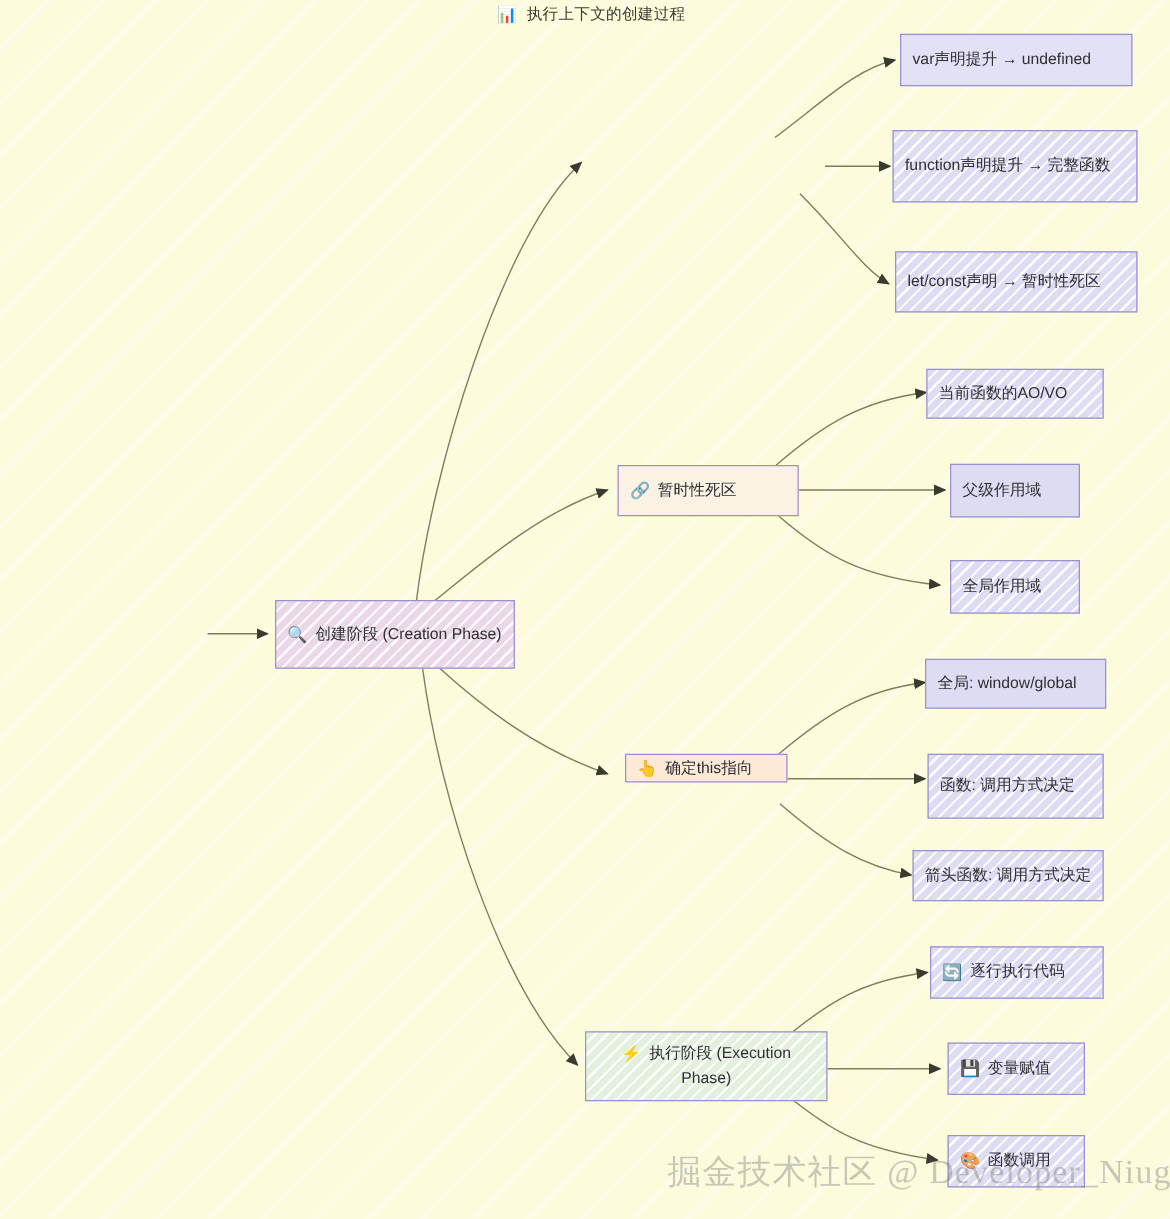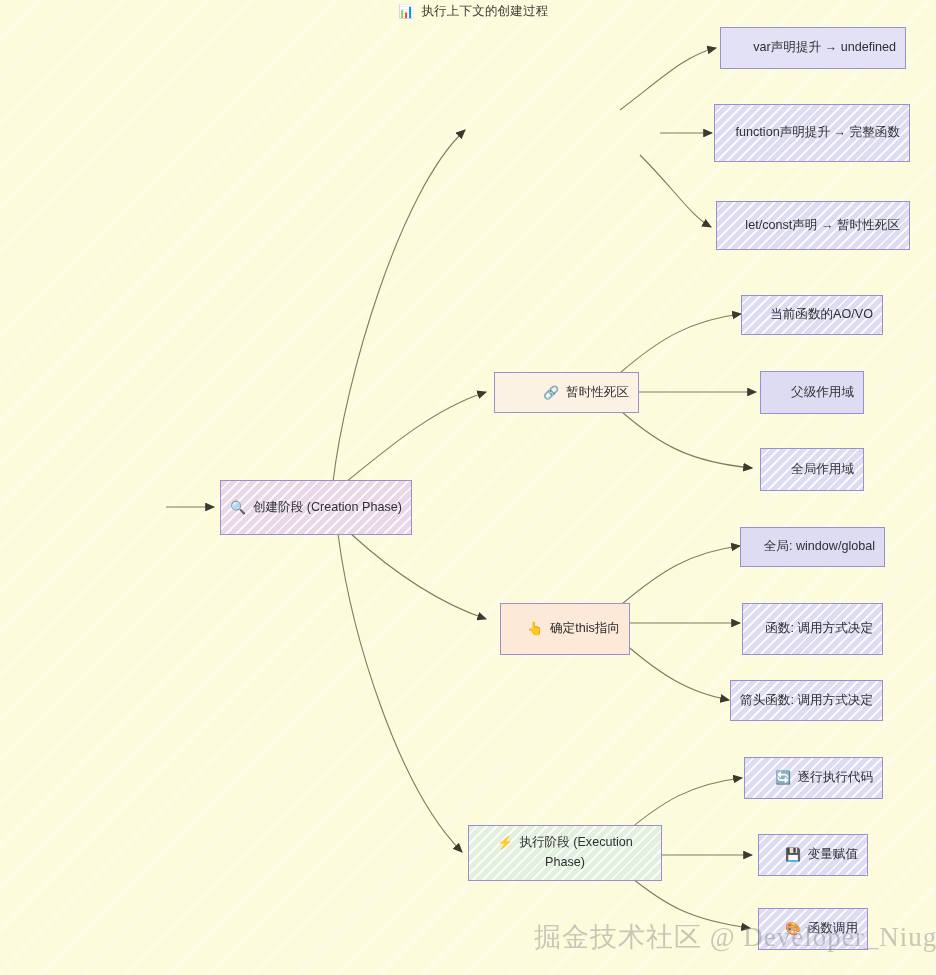--- a/index.html
+++ b/index.html
@@ -47,21 +47,21 @@
     letter-spacing: 0.2px;
   }
   .title .ttl-icon { font-size: 13px; line-height: 1; }
 
   
   .node {
     position: absolute;
     box-sizing: border-box;
     display: flex;
     align-items: center;
-    justify-content: flex-end;
+    justify-content: flex-start;
     text-align: center;
     border: 1px solid #9b8fd0;
     font-size: 12.6px;
     color: #2e2e33;
     line-height: 1.55;
     padding: 4px 9px;
     background-repeat: repeat;
   }
   .node .nlabel { display: inline; }
   .node .nicon {
@@ -162,21 +162,21 @@
   <div class="node hatch fill-lav" style="left:741px; top:295px; width:142px; height:40px;">
     <span class="nlabel">当前函数的AO/VO</span>
   </div>
   <div class="node fill-lav" style="left:760px; top:371px; width:104px; height:43px;">
     <span class="nlabel">父级作用域</span>
   </div>
   <div class="node hatch fill-lav" style="left:760px; top:448px; width:104px; height:43px;">
     <span class="nlabel">全局作用域</span>
   </div>
 
-  <div class="node fill-peach" style="left:500px; top:603px; width:130px; height:52px;">
+  <div class="node fill-peach" style="left:500px; top:603px; width:130px; height:23px;">
     <span><span class="nicon">👆</span><span class="nlabel">确定this指向</span></span>
   </div>
   <div class="node fill-lav" style="left:740px; top:527px; width:145px; height:40px;">
     <span class="nlabel">全局: window/global</span>
   </div>
   <div class="node hatch fill-lav" style="left:742px; top:603px; width:141px; height:52px;">
     <span class="nlabel">函数: 调用方式决定</span>
   </div>
   <div class="node hatch fill-lav" style="left:730px; top:680px; width:153px; height:41px;">
     <span class="nlabel">箭头函数: 调用方式决定</span>

